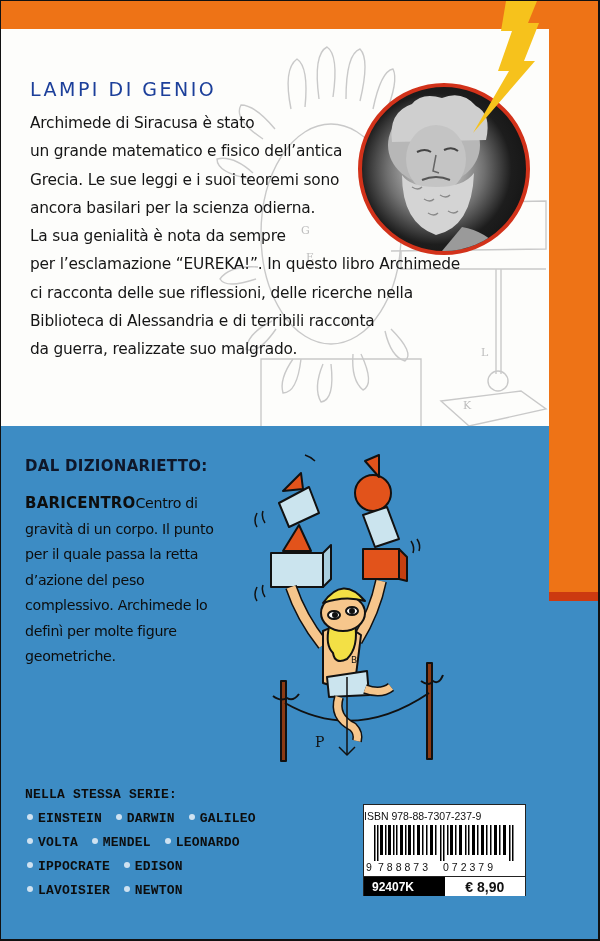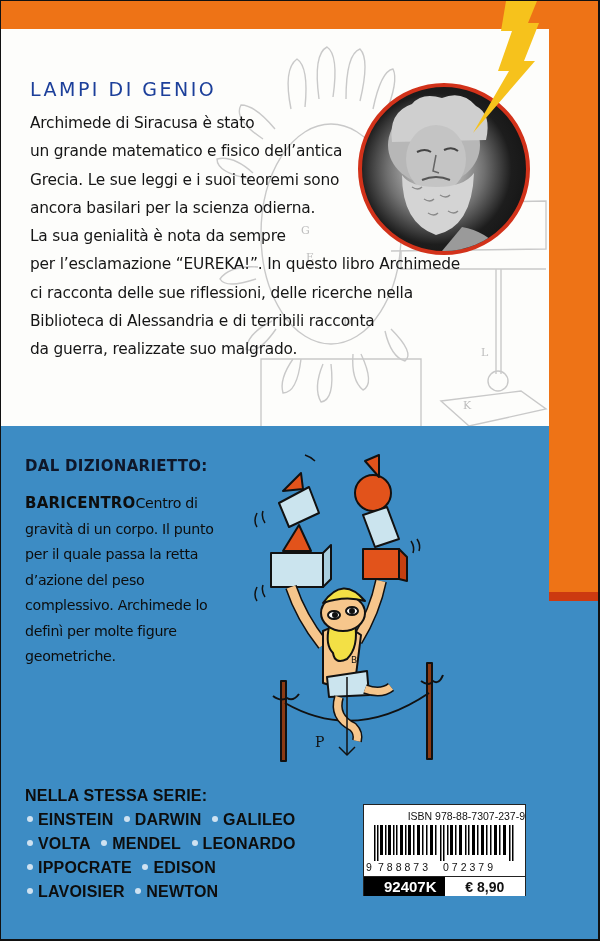--- a/index.html
+++ b/index.html
@@ -78,52 +78,52 @@
       font-size: 14.2px; line-height: 25.5px; color: #0d0d0d;
       letter-spacing: -0.3px;
     }
     .dict-body .line { display: block; white-space: nowrap; }
     .dict-term { font-weight: bold; font-size: 15px; letter-spacing: 0.2px; margin-right: 0; }
 
     .illustration { position: absolute; left: 230px; top: 440px; width: 240px; height: 340px; }
 
     .series-list {
       position: absolute; left: 24px; top: 786px;
-      font-family: Liberation Sans, sans-serif;
-      font-weight: bold; font-size: 16px; color: #0d0d0d;
+      font-family: Liberation Mono, monospace;
+      font-weight: bold; font-size: 13px; color: #0d0d0d;
     }
     .series-list .heading { display: block; height: 24px; letter-spacing: 0.2px; }
     .series-list .row { display: block; height: 24px; white-space: nowrap; }
     .series-list .dot {
       display: inline-block; width: 6px; height: 6px; border-radius: 50%;
       background: #cfe2f1; margin: 0 5px 3px 2px; vertical-align: middle;
     }
     .series-list .name { letter-spacing: 0.2px; margin-right: 4px; }
 
     
     .barcode-box {
       position: absolute; left: 362px; top: 803px; width: 163px; height: 92px;
       background: #fff; border: 1px solid #222;
     }
     .isbn-text {
-      position: absolute; left: 0; top: 5px; width: 100%; text-align: right;
+      position: absolute; left: 0; top: 5px; width: 100%; text-align: left;
       font-family: "Liberation Sans", sans-serif; font-size: 10.5px; color: #111;
     }
     .bars { position: absolute; left: 10px; top: 20px; width: 143px; height: 36px; }
     .digits {
       position: absolute; left: 0; top: 56px; width: 100%;
       font-family: "Liberation Sans", sans-serif; font-size: 10.5px; color: #111;
       letter-spacing: 3px; padding-left: 14px; white-space: nowrap;
     }
     .digits .first { position: absolute; left: 2px; letter-spacing: 0; }
     .code-row { position: absolute; left: 0; top: 71px; width: 100%; height: 20px; display: flex; border-top: 1px solid #222; }
     .code-cell {
       width: 50%; height: 100%; background: #000; color: #fff;
-      font-family: "Liberation Sans", sans-serif; font-weight: bold; font-size: 15px;
-      display: flex; align-items: center; padding-left: 20px;
+      font-family: "Liberation Sans", sans-serif; font-weight: bold; font-size: 12px;
+      display: flex; align-items: center; padding-left: 8px;
     }
     .price-cell {
       width: 50%; height: 100%; background: #fff; color: #111;
       font-family: "Liberation Sans", sans-serif; font-weight: bold; font-size: 14px;
       display: flex; align-items: center; justify-content: center;
     }
   </style>
 </head>
 <body>
 

